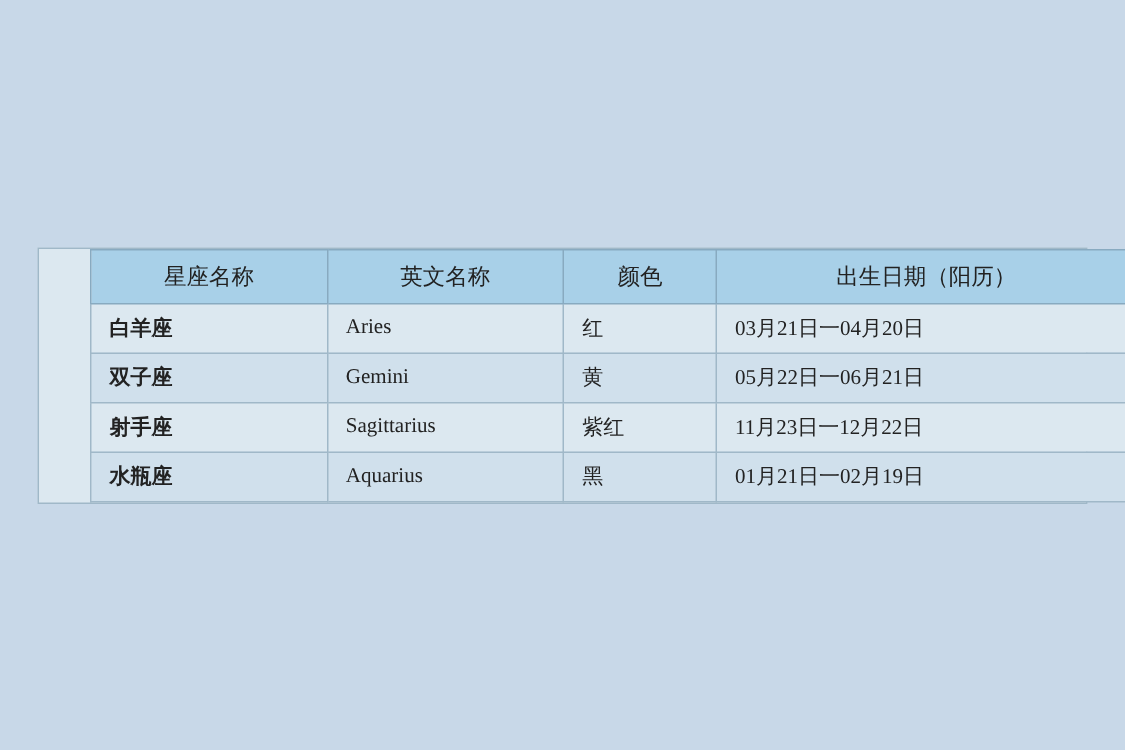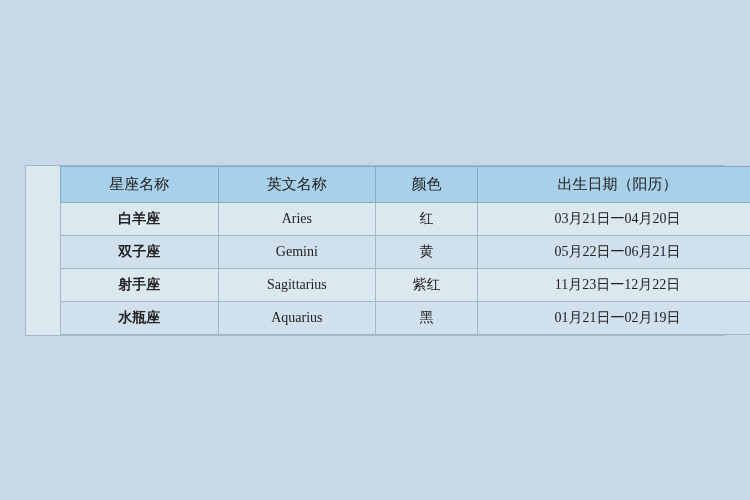--- a/index.html
+++ b/index.html
@@ -37,21 +37,20 @@
       padding: 8px 12px;
       text-align: center;
       font-size: 15px;
       font-weight: normal;
       color: #222;
     }
 
     tbody tr td {
       border: 1px solid #a0b8c8;
       padding: 7px 12px;
-      text-align: center;
       font-size: 14px;
       color: #222;
       background-color: #dce8f0;
     }
 
     tbody tr:nth-child(even) td {
       background-color: #d0e0ec;
     }
 
     tbody tr td:first-child {

